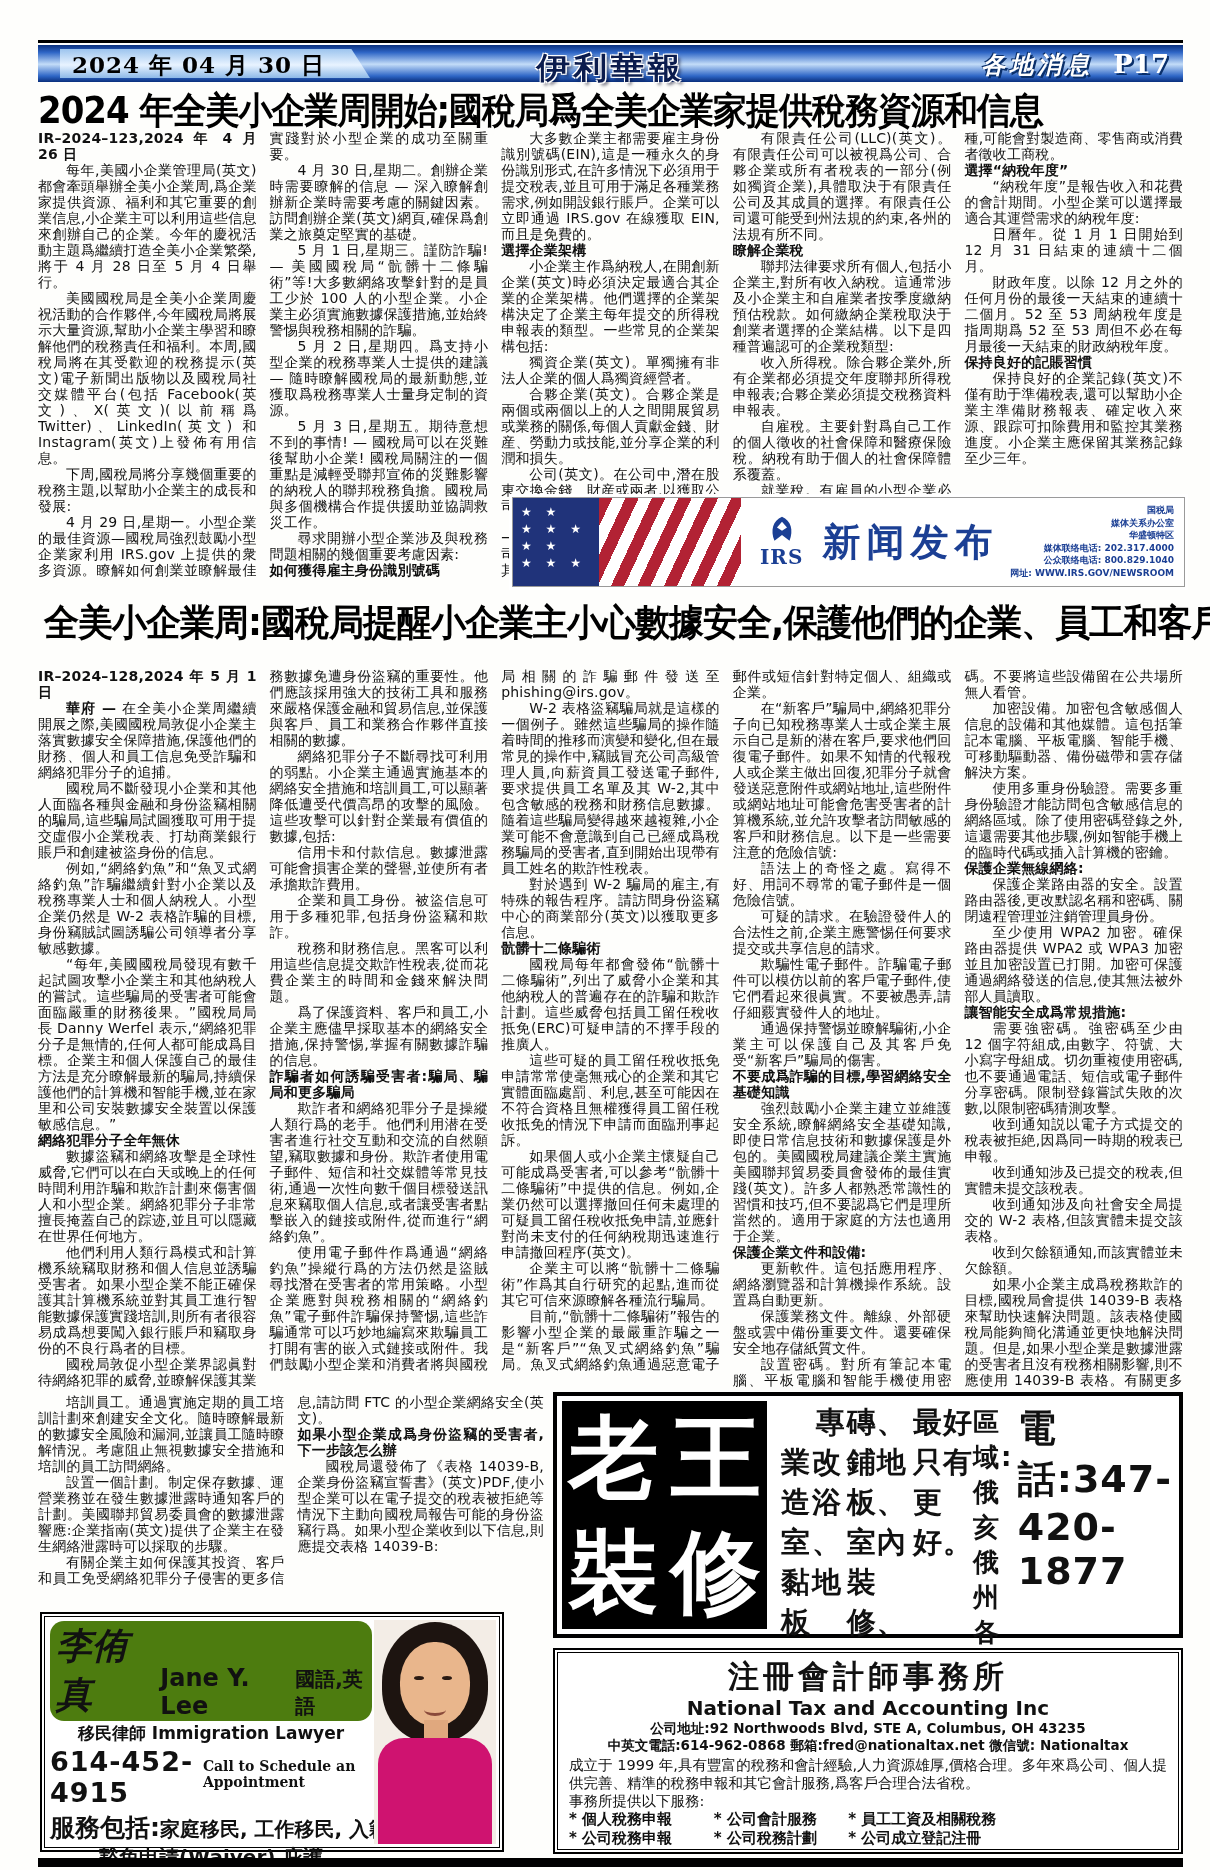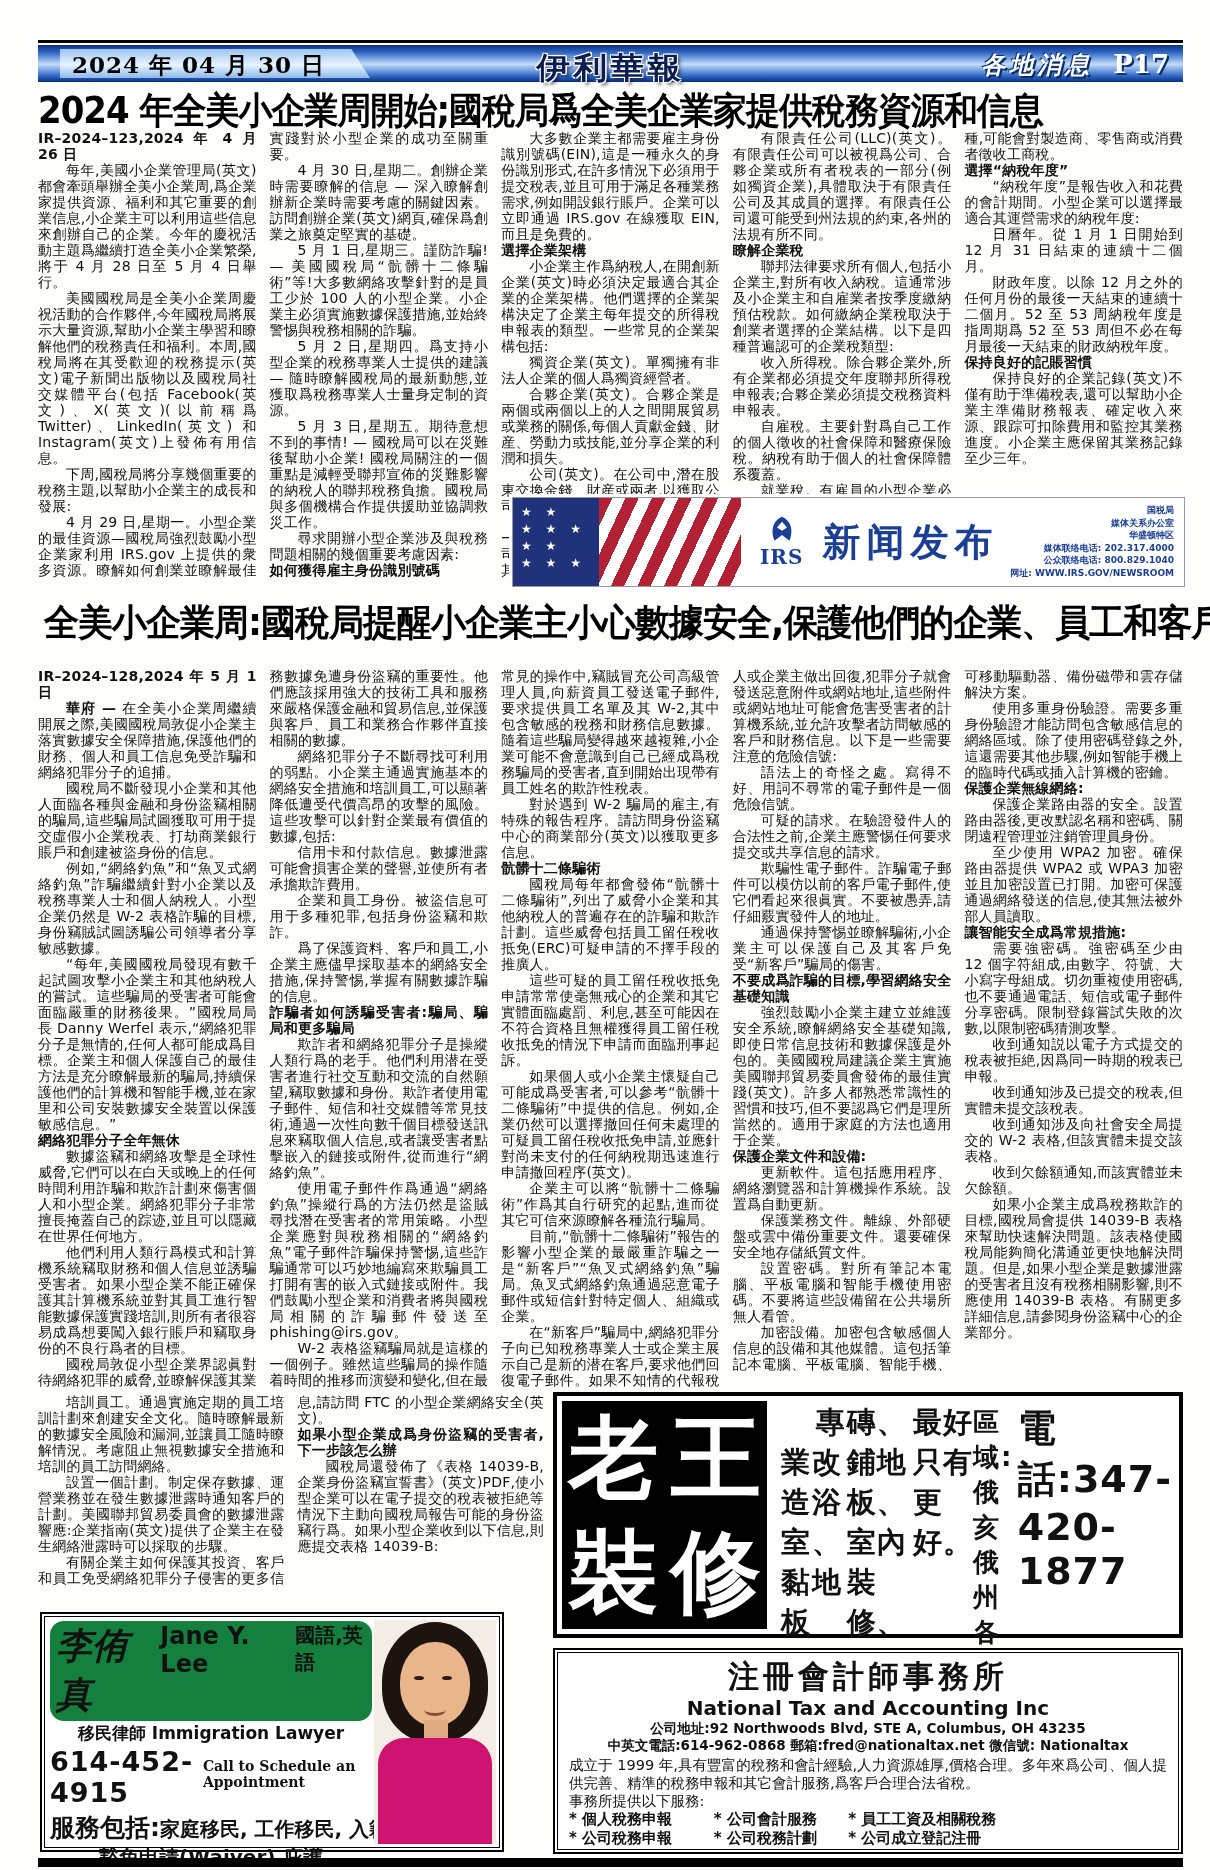--- a/index.html
+++ b/index.html
@@ -59,21 +59,21 @@
   .lw-right{flex:1;padding:2px 2px 0 14px;display:flex;}
   .lw-l1{font-size:29px;font-weight:900;text-indent:1.2em;letter-spacing:2px;}
   .lw-l2,.lw-l3{font-size:29px;font-weight:900;letter-spacing:1px;}
   .lw-l4{font-size:26px;font-weight:900;margin-top:2px;letter-spacing:2px;}
   .lw-l5{font-size:38px;font-weight:900;letter-spacing:1px;}
   
   .ad-lawyer{position:absolute;left:40px;top:1612px;width:464px;height:240px;background:#fff;
       border:2px solid #000;box-shadow:inset 0 0 0 2px #fff,inset 0 0 0 3px #000;
       padding:7px 8px;box-sizing:border-box;}
   .lw-col{width:322px;}
-  .lr1{background:#15803d;border-radius:14px;padding:1px 6px;display:flex;align-items:flex-start;gap:17px;}
+  .lr1{background:#4d7c0f;border-radius:14px;padding:1px 6px;display:flex;align-items:flex-end;gap:17px;}
   .name-zh{font-family:"DejaVu Serif","Liberation Serif",serif;font-size:36px;font-weight:bold;font-style:italic;}
   .name-en{font-size:24px;font-weight:900;}
   .langs{font-size:20px;font-weight:900;}
   .lr2{font-size:17px;font-weight:900;text-align:center;margin-top:1px;}
   .lr3{display:flex;align-items:baseline;gap:8px;margin-top:1px;}
   .phone{font-size:27px;font-weight:900;letter-spacing:1px;}
   .call{font-family:"DejaVu Serif","Liberation Serif",serif;font-size:14px;font-weight:bold;}
   .lr4{font-size:20px;font-weight:900;margin-top:3px;white-space:nowrap;}
   .lr4 .svc{font-weight:900;font-size:25px;}
   .lr5{font-size:20px;font-weight:900;text-align:center;}
@@ -177,20 +177,21 @@
       <p class="para p">國稅局不斷發現小企業和其他人面臨各種與金融和身份盜竊相關的騙局,這些騙局試圖獲取可用于提交虛假小企業稅表、打劫商業銀行賬戶和創建被盜身份的信息。</p>
       <p class="para p">例如,“網絡釣魚”和“魚叉式網絡釣魚”詐騙繼續針對小企業以及稅務專業人士和個人納稅人。小型企業仍然是 W-2 表格詐騙的目標,身份竊賊試圖誘騙公司領導者分享敏感數據。</p>
       <p class="para p">“每年,美國國稅局發現有數千起試圖攻擊小企業主和其他納稅人的嘗試。這些騙局的受害者可能會面臨嚴重的財務後果。”國稅局局長 Danny Werfel 表示,“網絡犯罪分子是無情的,任何人都可能成爲目標。企業主和個人保護自己的最佳方法是充分瞭解最新的騙局,持續保護他們的計算機和智能手機,並在家里和公司安裝數據安全裝置以保護敏感信息。”</p>
       <p class="para h">網絡犯罪分子全年無休</p>
       <p class="para p">數據盜竊和網絡攻擊是全球性威脅,它們可以在白天或晚上的任何時間利用詐騙和欺詐計劃來傷害個人和小型企業。網絡犯罪分子非常擅長掩蓋自己的踪迹,並且可以隱藏在世界任何地方。</p>
       <p class="para p">他們利用人類行爲模式和計算機系統竊取財務和個人信息並誘騙受害者。如果小型企業不能正確保護其計算機系統並對其員工進行智能數據保護實踐培訓,則所有者很容易成爲想要闖入銀行賬戶和竊取身份的不良行爲者的目標。</p>
       <p class="para p">國稅局敦促小型企業界認眞對待網絡犯罪的威脅,並瞭解保護其業務數據免遭身份盜竊的重要性。他們應該採用強大的技術工具和服務來嚴格保護金融和貿易信息,並保護與客戶、員工和業務合作夥伴直接相關的數據。</p>
       <p class="para p">網絡犯罪分子不斷尋找可利用的弱點。小企業主通過實施基本的網絡安全措施和培訓員工,可以顯著降低遭受代價高昂的攻擊的風險。這些攻擊可以針對企業最有價值的數據,包括:</p>
       <p class="para p">信用卡和付款信息。數據泄露可能會損害企業的聲譽,並使所有者承擔欺詐費用。</p>
       <p class="para p">企業和員工身份。被盜信息可用于多種犯罪,包括身份盜竊和欺詐。</p>
+      <p class="para p">稅務和財務信息。黑客可以利用這些信息提交欺詐性稅表,從而花費企業主的時間和金錢來解決問題。</p>
       <p class="para p">爲了保護資料、客戶和員工,小企業主應儘早採取基本的網絡安全措施,保持警惕,掌握有關數據詐騙的信息。</p>
       <p class="para h">詐騙者如何誘騙受害者:騙局、騙局和更多騙局</p>
       <p class="para p">欺詐者和網絡犯罪分子是操縱人類行爲的老手。他們利用潜在受害者進行社交互動和交流的自然願望,竊取數據和身份。欺詐者使用電子郵件、短信和社交媒體等常見技術,通過一次性向數千個目標發送訊息來竊取個人信息,或者讓受害者點擊嵌入的鏈接或附件,從而進行“網絡釣魚”。</p>
       <p class="para p">使用電子郵件作爲通過“網絡釣魚”操縱行爲的方法仍然是盜賊尋找潛在受害者的常用策略。小型企業應對與稅務相關的“網絡釣魚”電子郵件詐騙保持警惕,這些詐騙通常可以巧妙地編寫來欺騙員工打開有害的嵌入式鏈接或附件。我們鼓勵小型企業和消費者將與國稅局相關的詐騙郵件發送至 phishing@irs.gov。</p>
       <p class="para p">W-2 表格盜竊騙局就是這樣的一個例子。雖然這些騙局的操作隨着時間的推移而演變和變化,但在最常見的操作中,竊賊冒充公司高級管理人員,向薪資員工發送電子郵件,要求提供員工名單及其 W-2,其中包含敏感的稅務和財務信息數據。隨着這些騙局變得越來越複雜,小企業可能不會意識到自己已經成爲稅務騙局的受害者,直到開始出現帶有員工姓名的欺詐性稅表。</p>
       <p class="para p">對於遇到 W-2 騙局的雇主,有特殊的報告程序。請訪問身份盜竊中心的商業部分(英文)以獲取更多信息。</p>
       <p class="para h">骯髒十二條騙術</p>
       <p class="para p">國稅局每年都會發佈“骯髒十二條騙術”,列出了威脅小企業和其他納稅人的普遍存在的詐騙和欺詐計劃。這些威脅包括員工留任稅收抵免(ERC)可疑申請的不擇手段的推廣人。</p>
       <p class="para p">這些可疑的員工留任稅收抵免申請常常使毫無戒心的企業和其它實體面臨處罰、利息,甚至可能因在不符合資格且無權獲得員工留任稅收抵免的情況下申請而面臨刑事起訴。</p>
       <p class="para p">如果個人或小企業主懷疑自己可能成爲受害者,可以參考“骯髒十二條騙術”中提供的信息。例如,企業仍然可以選擇撤回任何未處理的可疑員工留任稅收抵免申請,並應針對尚未支付的任何納稅期迅速進行申請撤回程序(英文)。</p>

